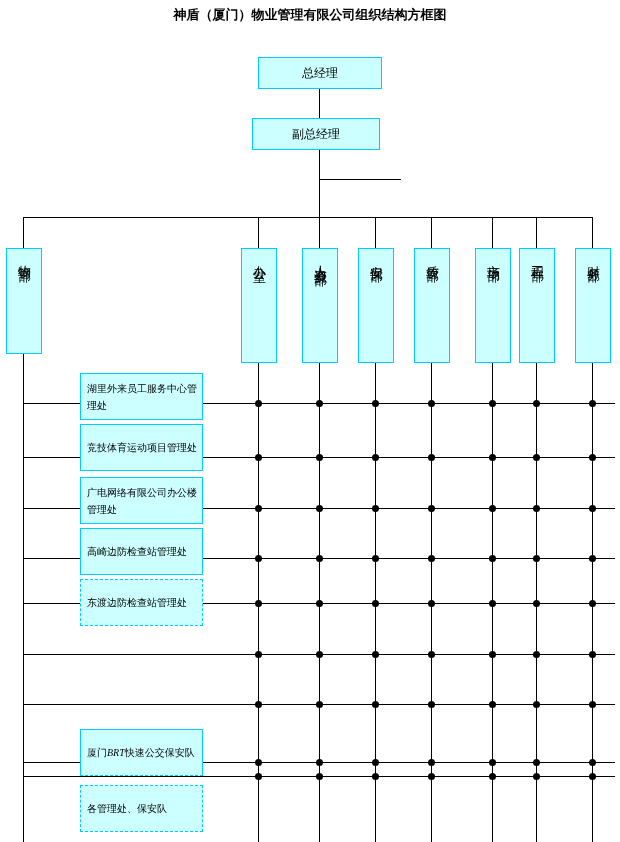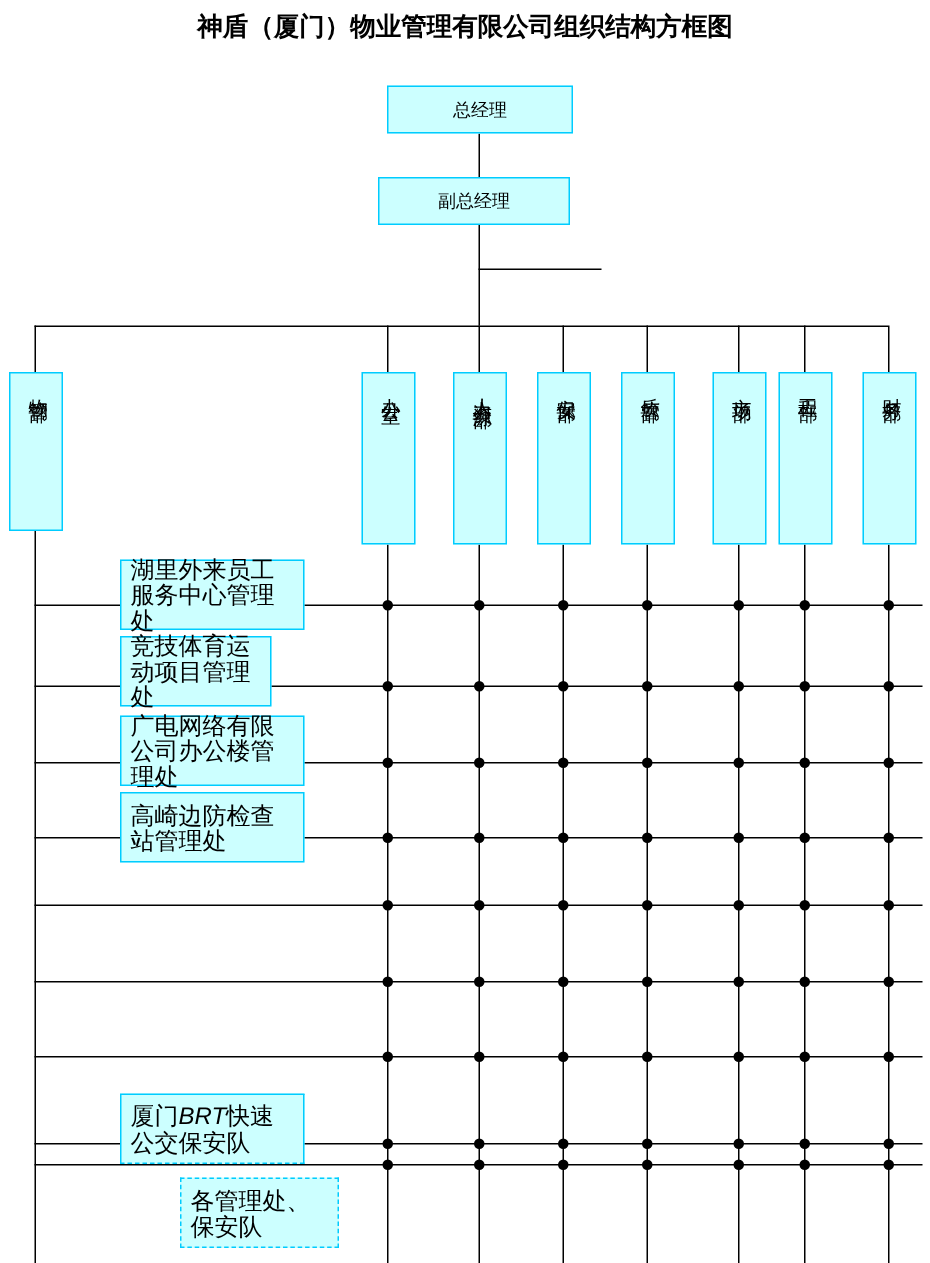--- a/index.html
+++ b/index.html
@@ -14,21 +14,21 @@
     overflow:hidden;
     background:#ffffff;
   }
 
   
   .chart-title{
     position:absolute;
     left:0; top:6px;
     width:620px;
     text-align:center;
-    font-size:17px;
+    font-size:13px;
     font-weight:bold;
     color:#000000;
     letter-spacing:0px;
     white-space:nowrap;
   }
 
   
   .box{
     position:absolute;
     box-sizing:border-box;
@@ -66,26 +66,26 @@
     line-height:20px;
     font-size:13px;
     white-space:nowrap;
   }
 
   
   .box.unit{
     display:flex;
     align-items:center;
     padding:1px 5px 1px 6px;
-    font-size:16px;
+    font-size:10px;
     line-height:17px;
     text-align:left;
   }
   .box.unit .utext{display:block;width:100%;}
-  .brt{font-style:italic;font-family:Liberation Sans, sans-serif;margin-top:27px;}
+  .brt{font-style:italic;font-family:Liberation Serif, serif;margin-top:27px;}
 
   
   .ln{
     position:absolute;
     background:#000000;
     z-index:2;
   }
   .ln.v{width:1px;}
   .ln.h{height:1px;}
 
@@ -179,40 +179,43 @@
   <div class="ln h" style="left:23px;top:603px;width:592px;"></div>
   <div class="ln h" style="left:23px;top:654px;width:592px;"></div>
   <div class="ln h" style="left:23px;top:704px;width:592px;"></div>
   <div class="ln h" style="left:23px;top:762px;width:592px;"></div>
   <div class="ln h" style="left:23px;top:776px;width:592px;"></div>
 
   <div class="box solid unit" style="left:80px;top:373px;width:123px;height:47px;">
     <span class="utext">湖里外来员工服务中心管理处</span>
   </div>
 
-  <div class="box solid unit" style="left:80px;top:424px;width:101px;height:47px;align-items:center;">
+  <div class="box solid unit" style="left:80px;top:424px;width:123px;height:47px;align-items:center;">
     <span class="utext">竞技体育运动项目管理处</span>
   </div>
 
   <div class="box solid unit" style="left:80px;top:477px;width:123px;height:47px;">
     <span class="utext">广电网络有限公司办公楼管理处</span>
   </div>
 
   <div class="box solid unit" style="left:80px;top:528px;width:123px;height:47px;">
     <span class="utext">高崎边防检查站管理处</span>
   </div>
 
+  <div class="box dashed unit" style="left:80px;top:579px;width:123px;height:47px;">
+    <span class="utext">东渡边防检查站管理处</span>
+  </div>
 
 
 
   <div class="box solid dash-bottom unit" style="left:80px;top:729px;width:123px;height:47px;">
     <span class="utext"><span>厦门</span><span class="brt">BRT</span><span>快速公交保安队</span></span>
   </div>
 
-  <div class="box dashed unit" style="left:80px;top:785px;width:106px;height:47px;margin-left:40px;">
+  <div class="box dashed unit" style="left:80px;top:785px;width:123px;height:47px;">
     <span class="utext">各管理处、保安队</span>
   </div>
 
   <div class="dot" style="left:255px;top:400px;"></div>
   <div class="dot" style="left:316px;top:400px;"></div>
   <div class="dot" style="left:372px;top:400px;"></div>
   <div class="dot" style="left:428px;top:400px;"></div>
   <div class="dot" style="left:489px;top:400px;"></div>
   <div class="dot" style="left:533px;top:400px;"></div>
   <div class="dot" style="left:589px;top:400px;"></div>

